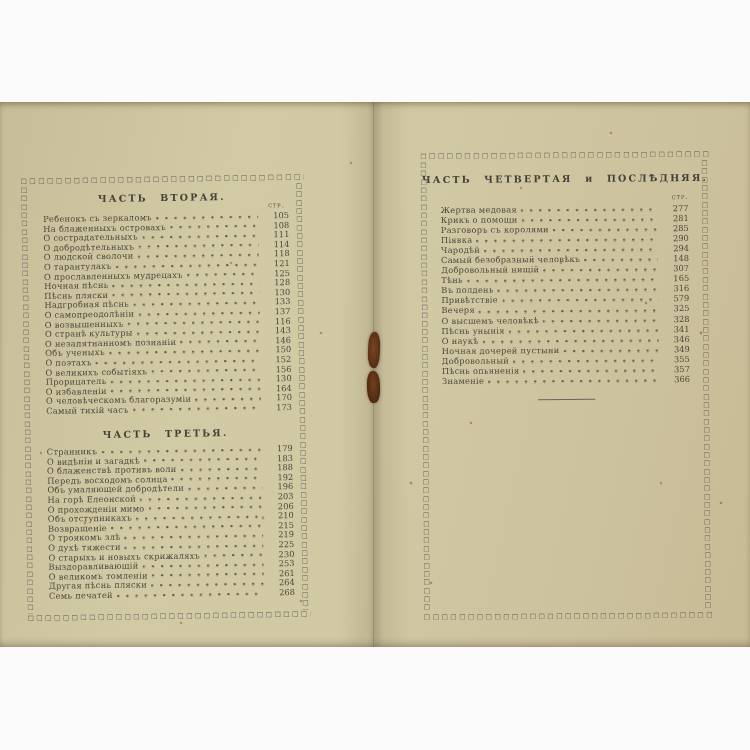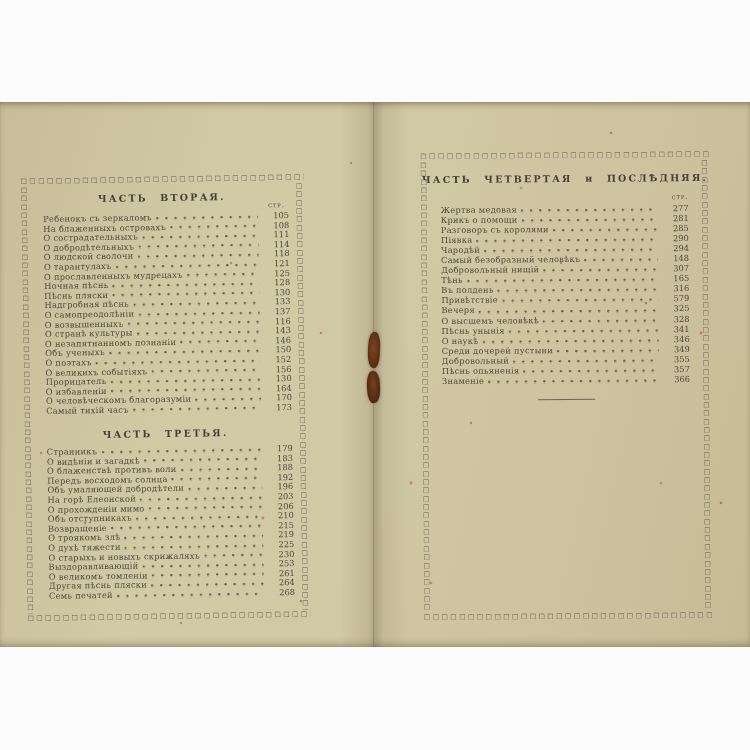--- a/index.html
+++ b/index.html
@@ -389,21 +389,21 @@
           <span class="p">341</span>
         </div>
 
         <div class="row">
           <span class="t">О наукѣ</span>
           <span class="lead"></span>
           <span class="p">346</span>
         </div>
 
         <div class="row">
-          <span class="t">Среди дочерей пустыни</span>
+          <span class="t">Ночная дочерей пустыни</span>
           <span class="lead"></span>
           <span class="p">349</span>
         </div>
 
         <div class="row">
           <span class="t">Добровольный</span>
           <span class="lead"></span>
           <span class="p">355</span>
         </div>
 

